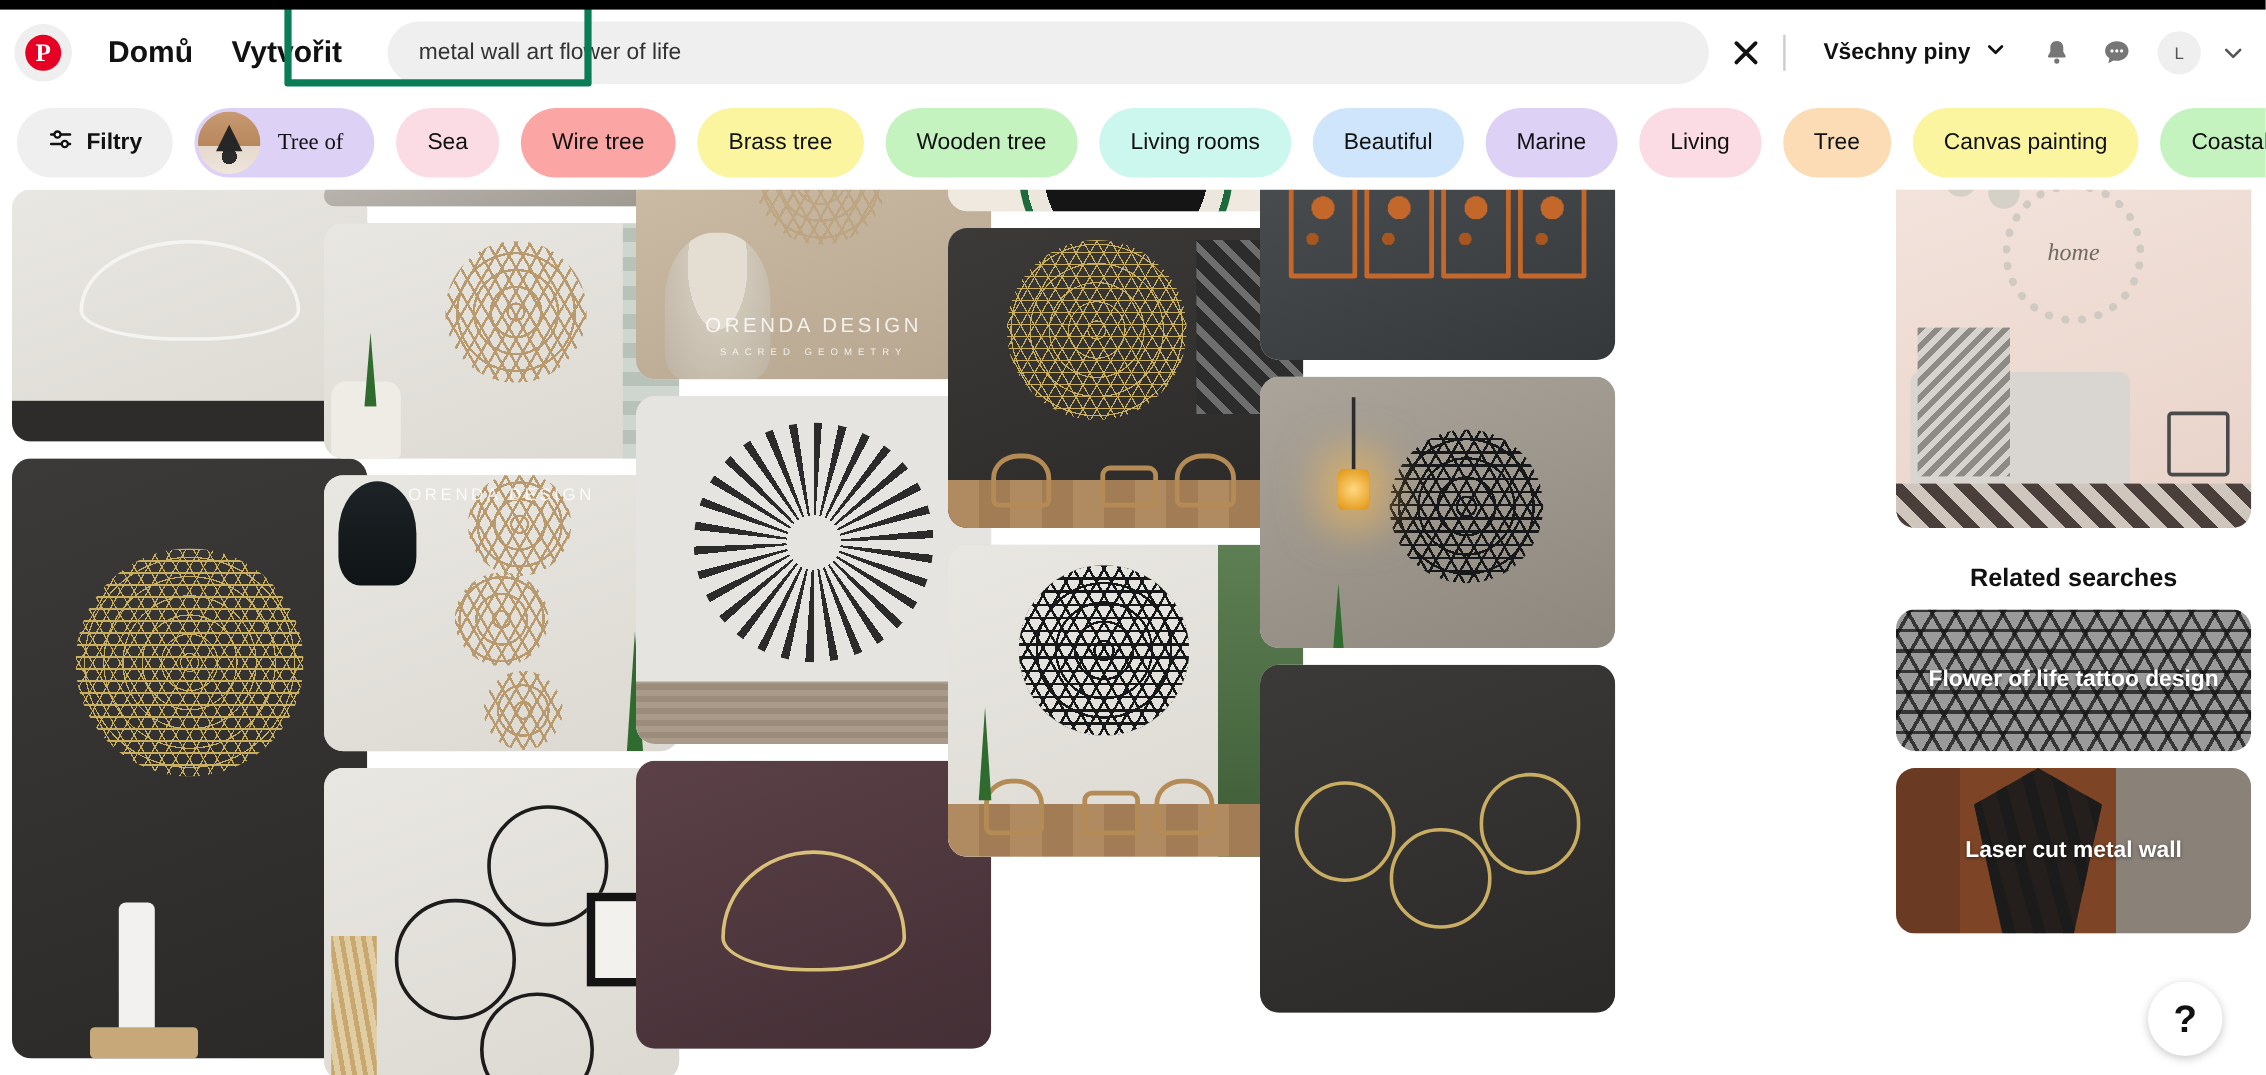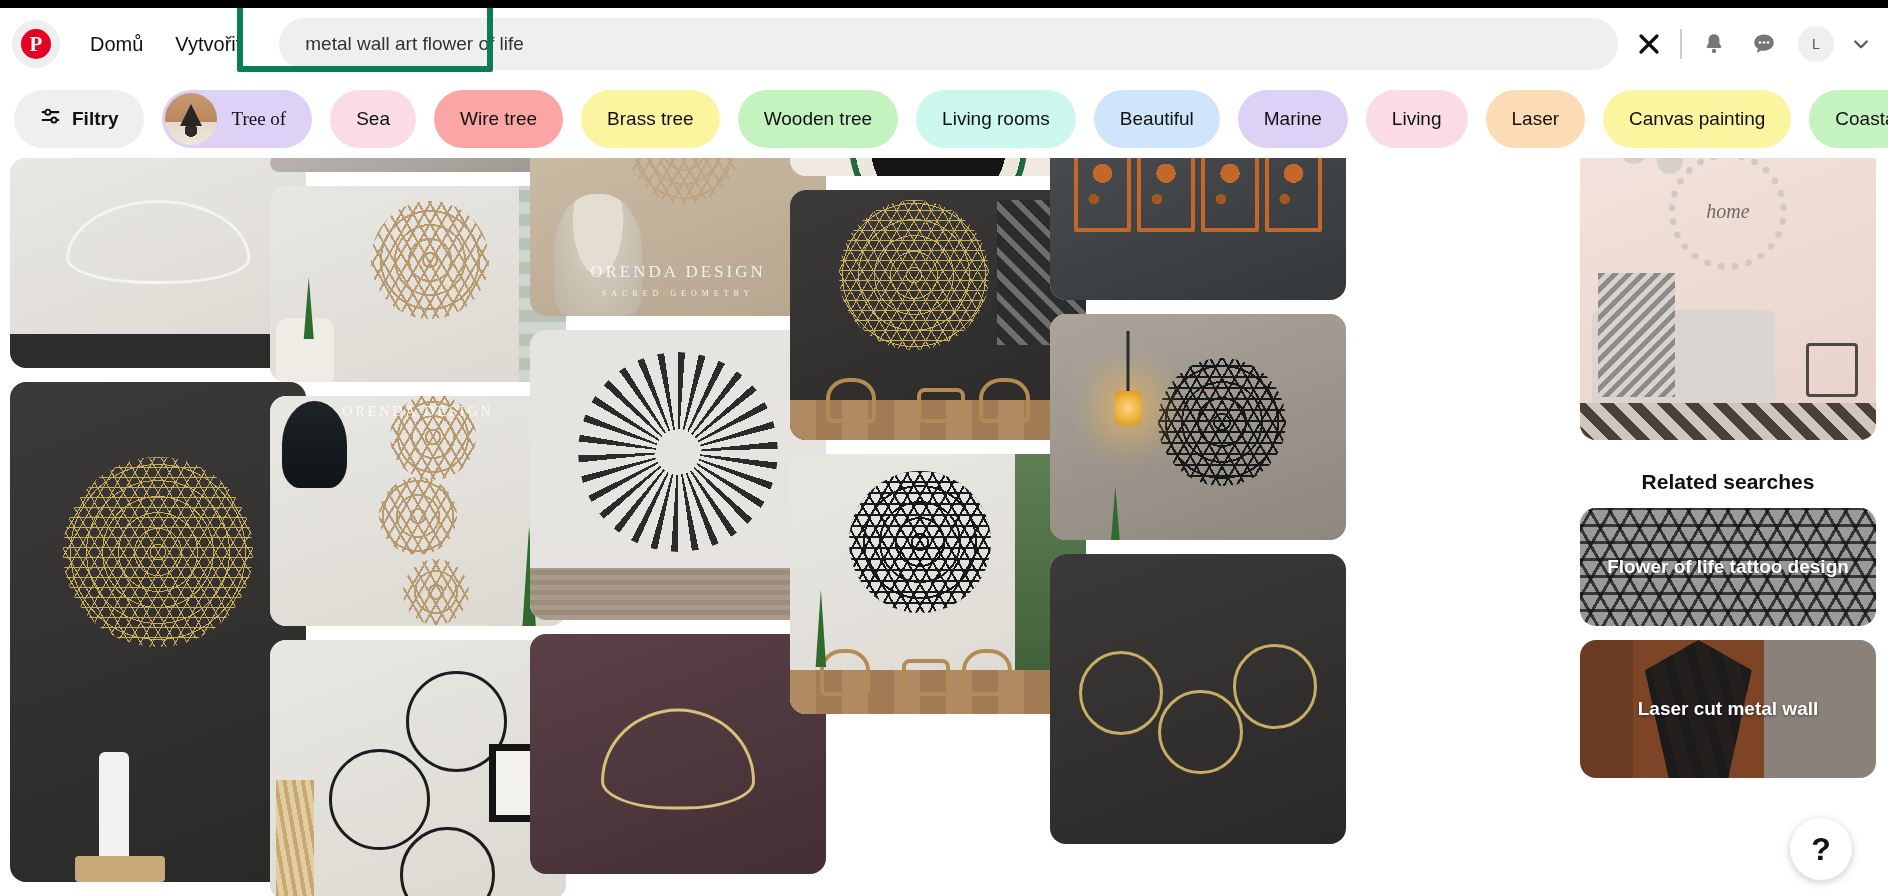--- a/index.html
+++ b/index.html
@@ -36,21 +36,21 @@
   }
   .logo-circle {
     width: 30px; height: 30px; border-radius: 50%;
     background: #e60023;
     display: flex; align-items: center; justify-content: center;
     color: #fff; font-weight: bold; font-size: 21px;
     font-family: "Liberation Serif", serif;
     line-height: 1;
   }
   .nav-link {
-    font-size: 20px; font-weight: normal; color: #111;
+    font-size: 25px; font-weight: bold; color: #111;
     padding: 10px 16px; border-radius: 24px; cursor: pointer;
     white-space: nowrap;
   }
   .nav-link.home { margin-left: 14px; }
 
   
   .search-zone {
     position: relative;
     flex: 1;
     height: 56px;
@@ -378,21 +378,21 @@
   .leaf-gate::after {
     content: ""; position: absolute; left: 22%; top: 0; bottom: 0; width: 36%;
     background:
       repeating-linear-gradient(75deg, #1b1b1b 0 10px, transparent 10px 24px),
       #241f1c;
     clip-path: polygon(50% 0,100% 22%,78% 100%,22% 100%,0 22%);
   }
   .watermark {
     position: absolute; left: 50%; transform: translateX(-50%);
     color: rgba(255,255,255,.82);
-    font-family: Liberation Serif, serif;
+    font-family: Liberation Sans, sans-serif;
     letter-spacing: 3px; white-space: nowrap;
   }
   .buddha {
     position: absolute; left: 8%; bottom: 0;
     width: 30%; height: 72%;
     background: radial-gradient(ellipse at 50% 22%, #e4ded2 0 40%, #cfc7b8 40%, #bdb3a3);
     border-radius: 46% 46% 18% 18%;
   }
   .buddha-dark {
     position: absolute; left: 4%; top: 2%;
@@ -448,20 +448,28 @@
   </div>
 
   <div class="clear-x">
     <svg width="24" height="24" viewBox="0 0 24 24" aria-hidden="true">
       <path d="M4 4 L20 20 M20 4 L4 20" stroke="#111" stroke-width="3.2" stroke-linecap="round"></path>
     </svg>
   </div>
 
   <div class="vdivider"></div>
 
+  <div class="allpins">
+    <span>Všechny piny</span>
+    <span>
+      <svg width="18" height="18" viewBox="0 0 24 24" aria-hidden="true">
+        <path d="M5 9 L12 16 L19 9" fill="none" stroke="#111" stroke-width="3" stroke-linecap="round" stroke-linejoin="round"></path>
+      </svg>
+    </span>
+  </div>
 
   <div class="header-icons">
     <div class="icon-btn">
       <svg width="26" height="26" viewBox="0 0 24 24" aria-hidden="true">
         <path d="M12 3c-3 0-5 2.2-5 5v3.2L5.4 14c-.5.7 0 1.6.9 1.6h11.4c.9 0 1.4-.9.9-1.6L17 11.2V8c0-2.8-2-5-5-5z" fill="#767676"></path>
         <circle cx="12" cy="18.4" r="2" fill="#767676"></circle>
       </svg>
     </div>
     <div class="icon-btn">
       <svg width="26" height="26" viewBox="0 0 24 24" aria-hidden="true">
@@ -519,21 +527,21 @@
     <div class="chip" style="background: rgb(207, 229, 251);">
       <span>Beautiful</span>
     </div>
     <div class="chip" style="background: rgb(221, 210, 246);">
       <span>Marine</span>
     </div>
     <div class="chip" style="background: rgb(251, 220, 228);">
       <span>Living</span>
     </div>
     <div class="chip" style="background: rgb(251, 220, 180);">
-      <span>Laser</span>
+      <span>Tree</span>
     </div>
     <div class="chip" style="background: rgb(251, 245, 160);">
       <span>Canvas painting</span>
     </div>
     <div class="chip" style="background: rgb(197, 243, 192);">
       <span>Coastal</span>
     </div>
     <div id="chips-container" style="display:contents"></div>
 </div>
 

